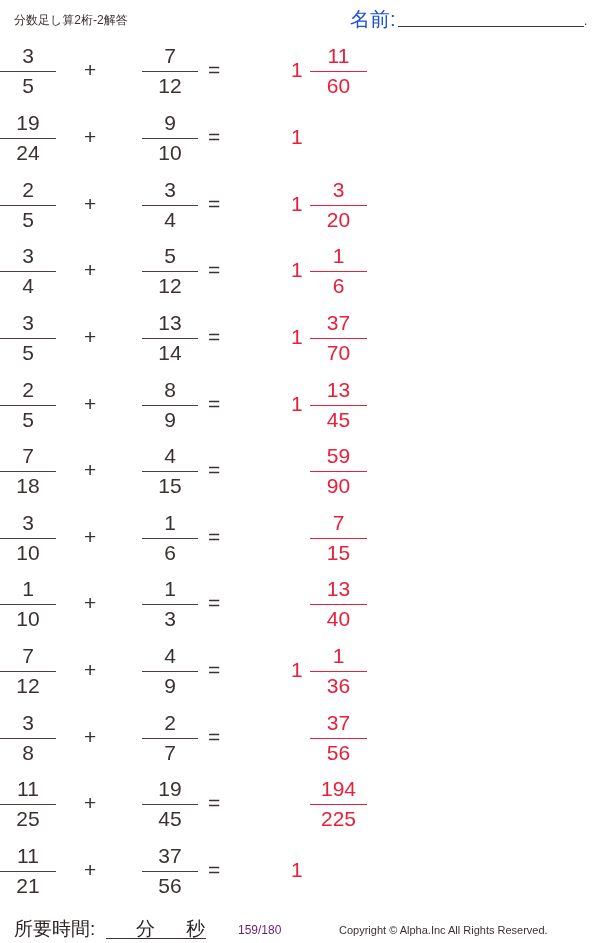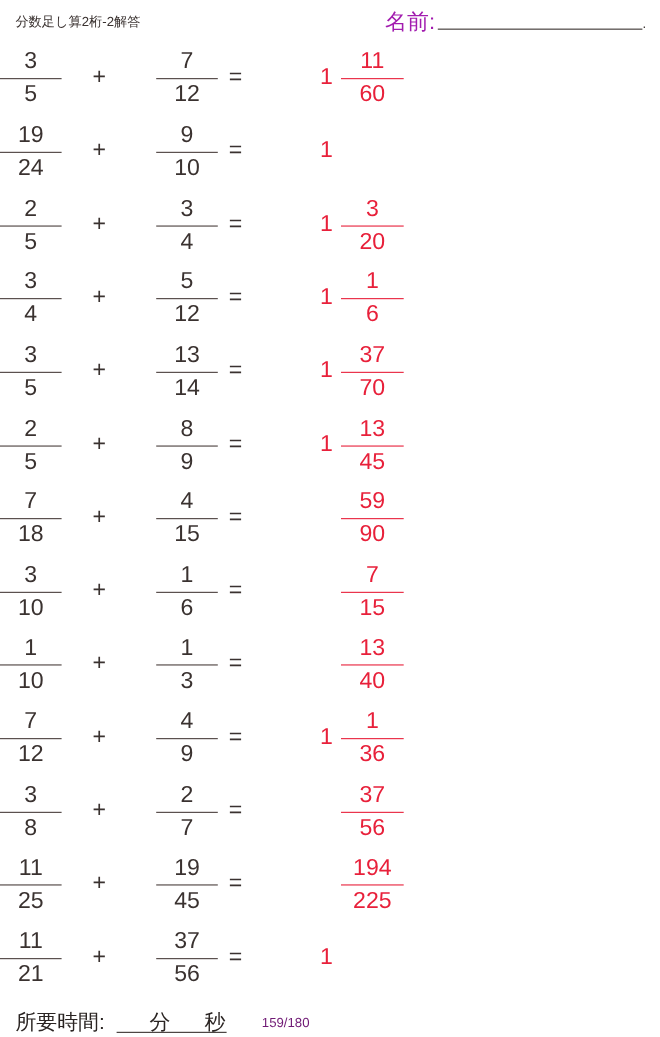--- a/index.html
+++ b/index.html
@@ -1,19 +1,19 @@
 <!DOCTYPE html>
 <html><head>
 <meta charset="utf-8">
 <style>
   html, body { margin: 0; padding: 0; background: #ffffff; }
   body { width: 600px; height: 943px; position: relative; overflow: hidden;
          font-family: "Liberation Sans", "DejaVu Sans", sans-serif; color: #3a3230; }
   .title { position: absolute; left: 14px; top: 12px; font-size: 12px; color: #3a3230; }
-  .name-label { position: absolute; left: 350px; top: 6px; font-size: 20px; color: #a21caf; }
+  .name-label { position: absolute; left: 350px; top: 6px; font-size: 20px; color: #1d4ed8; }
   .name-line { position: absolute; left: 398px; top: 26px; width: 186px; height: 0;
                border-bottom: 1px solid #3a3230; }
   .name-dot { position: absolute; left: 584px; top: 14px; font-size: 12px; color: #3a3230; }
 
   .row { position: absolute; left: 0; width: 600px; height: 60px; }
   .frac { position: absolute; top: 0; height: 60px; width: 56px; text-align: center; }
   .frac .num, .frac .den { position: absolute; left: 0; width: 100%; font-size: 21px; line-height: 24px; }
   .frac .num { top: 3px; }
   .frac .den { top: 33px; }
   .frac .bar { position: absolute; left: 0; top: 30px; width: 100%; height: 0;
@@ -295,13 +295,14 @@
       <span class="whole">1</span>
     </div>
   </div>
 
 <div class="footer">
   <span class="time-label">所要時間:</span>
   <span class="time-line"></span>
   <span class="min">分</span>
   <span class="sec">秒</span>
   <span class="page">159/180</span>
+  <span class="copy">Copyright ©  Alpha.Inc All Rights Reserved.</span>
 </div>
 
 </body></html>

